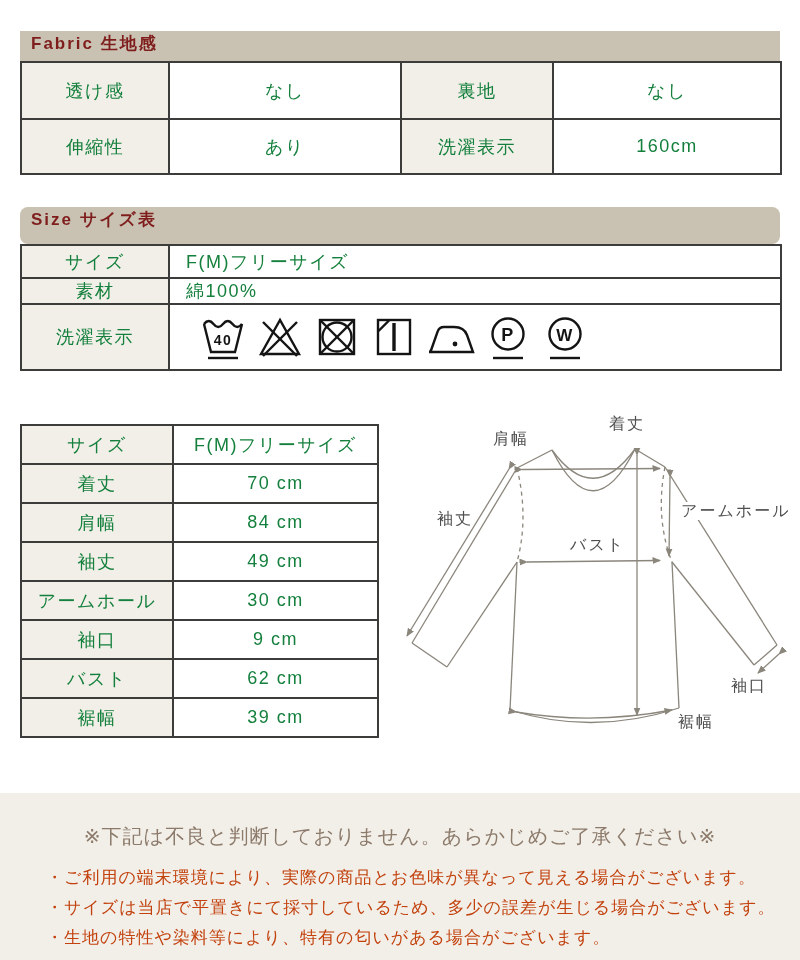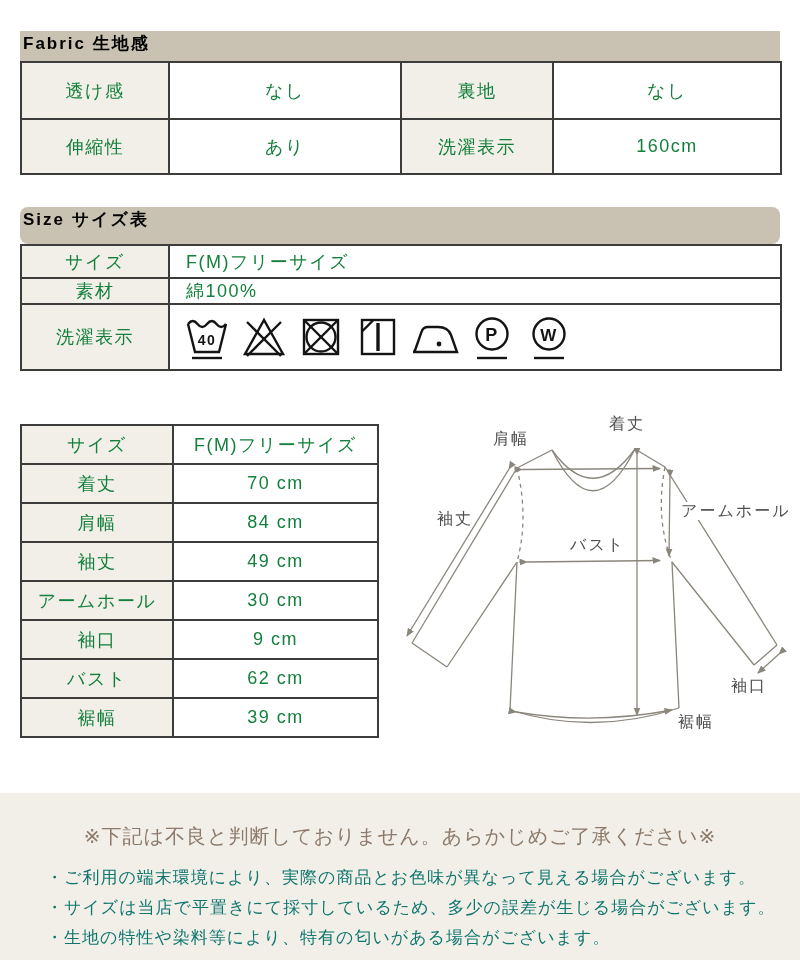--- a/index.html
+++ b/index.html
@@ -5,23 +5,23 @@
   html,body{margin:0;padding:0;background:#ffffff;}
   body{
     width:800px;height:960px;position:relative;overflow:hidden;
     font-family:"Liberation Sans","DejaVu Sans",sans-serif;
     color:#4b4b4b;
   }
   .abs{position:absolute;}
   
   .bar{
     left:20px;width:760px;height:37px;
-    background:#c9c2b2;color:#000000;
+    background:#c9c2b2;color:#7f1d1d;
     font-size:17px;font-weight:700;letter-spacing:2px;
-    line-height:26px;padding-left:3px;box-sizing:border-box;
+    line-height:26px;padding-left:11px;box-sizing:border-box;
   }
   
   table{border-collapse:collapse;table-layout:fixed;}
   td{
     border:2px solid #3c3c3a;
     font-size:18px;letter-spacing:1.5px;color:#15803d;
     vertical-align:middle;padding:0;
   }
   td.lbl{background:#f1efe8;text-align:center;}
   td.val{background:#ffffff;text-align:center;}
@@ -40,21 +40,21 @@
   
   .notice{
     left:0;top:793px;width:800px;height:167px;
     background:#f2efe9;box-sizing:border-box;padding-top:30px;
   }
   .notice-title{
     text-align:center;color:#8c7a6a;font-size:20px;letter-spacing:1px;
   }
   .notice-list{margin-top:13px;padding-left:46px;}
   .notice-line{
-    font-size:17px;color:#0f766e;letter-spacing:1px;line-height:30px;
+    font-size:17px;color:#c2410c;letter-spacing:1px;line-height:30px;
   }
 </style>
 </head>
 <body>
 
 <div class="abs bar" style="top:31px;">Fabric 生地感</div>
 
 <table class="abs" style="left:20px;top:61px;width:760px;">
   <colgroup>
       <col style="width:148px">
@@ -89,21 +89,21 @@
       <tr style="height:33px;">
     <td class="lbl">サイズ</td>
     <td class="val-left">F(M)フリーサイズ</td>
   </tr>
   <tr style="height:15px;">
     <td class="lbl">素材</td>
     <td class="val-left">綿100%</td>
   </tr>
   <tr style="height:66px;">
     <td class="lbl">洗濯表示</td>
-    <td class="val-left" style="padding-left:0;">
+    <td class="val-left" style="padding-left:16px;">
       <div class="care-row">
 
         <svg width="48" height="50" viewBox="0 0 48 50">
           <g fill="none" stroke="#141414" stroke-width="2.4">
             <path d="M5,12 L12,40 L36,40 L43,12"></path>
             <path d="M5,12 Q9.75,6 14.5,12 Q19.25,18 24,12 Q28.75,6 33.5,12 Q38.25,18 43,12"></path>
             <line x1="9" y1="46" x2="39" y2="46"></line>
           </g>
           <text x="24" y="33" text-anchor="middle" font-size="14" font-weight="bold" fill="#141414">40</text>
         </svg>

